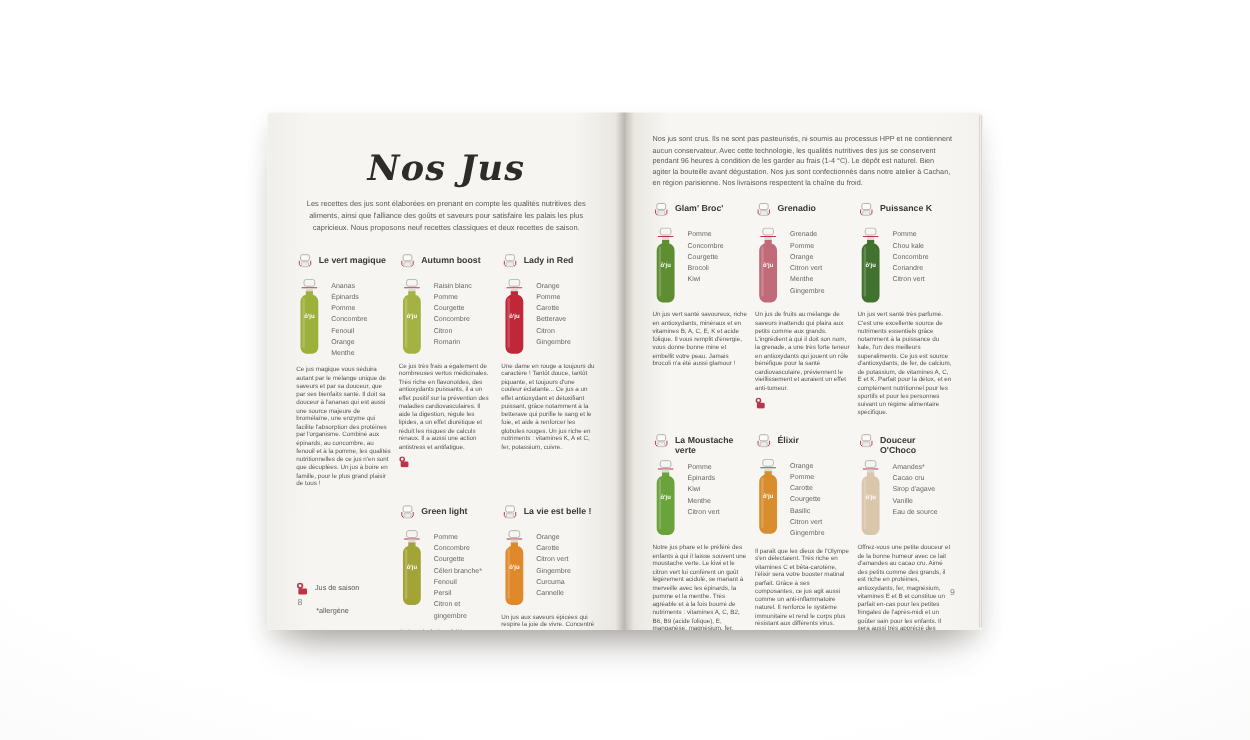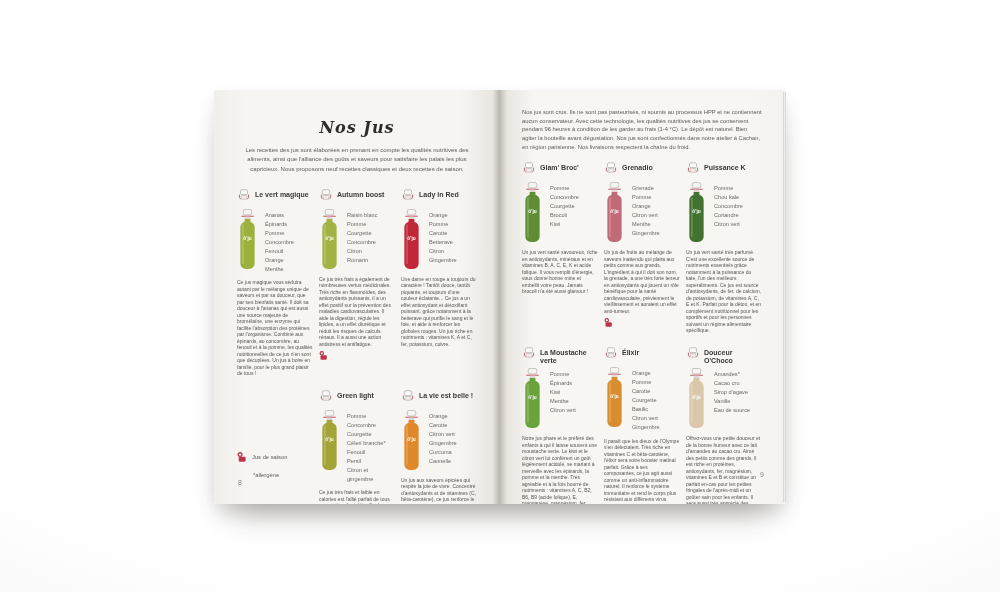--- a/index.html
+++ b/index.html
@@ -35,21 +35,21 @@
   .fold {
     position:absolute; left:50%; top:0; bottom:0; width:14px; transform:translateX(-50%);
     background: linear-gradient(to right, rgba(0,0,0,0) 0%, rgba(90,82,74,0.22) 48%, rgba(120,112,104,0.30) 50%, rgba(0,0,0,0.10) 58%, rgba(0,0,0,0) 100%);
     pointer-events:none;
   }
 
   
   .mag-title {
     font-family: "DejaVu Serif", serif;
     font-style: italic; font-weight: bold;
-    font-size: 16px; color:#2e2c2a; text-align:center;
+    font-size: 28px; color:#2e2c2a; text-align:center;
     letter-spacing: 1px; margin-top: 8px;
   }
   .dotted {
     width: 238px; margin: 9px auto 8px auto;
     border-top: 2px dotted var(--accent);
   }
   .intro-left {
     width: 234px; margin: 0 auto;
     font-size: 6px; line-height: 1.55; text-align: center; color:#5d5a56;
   }

